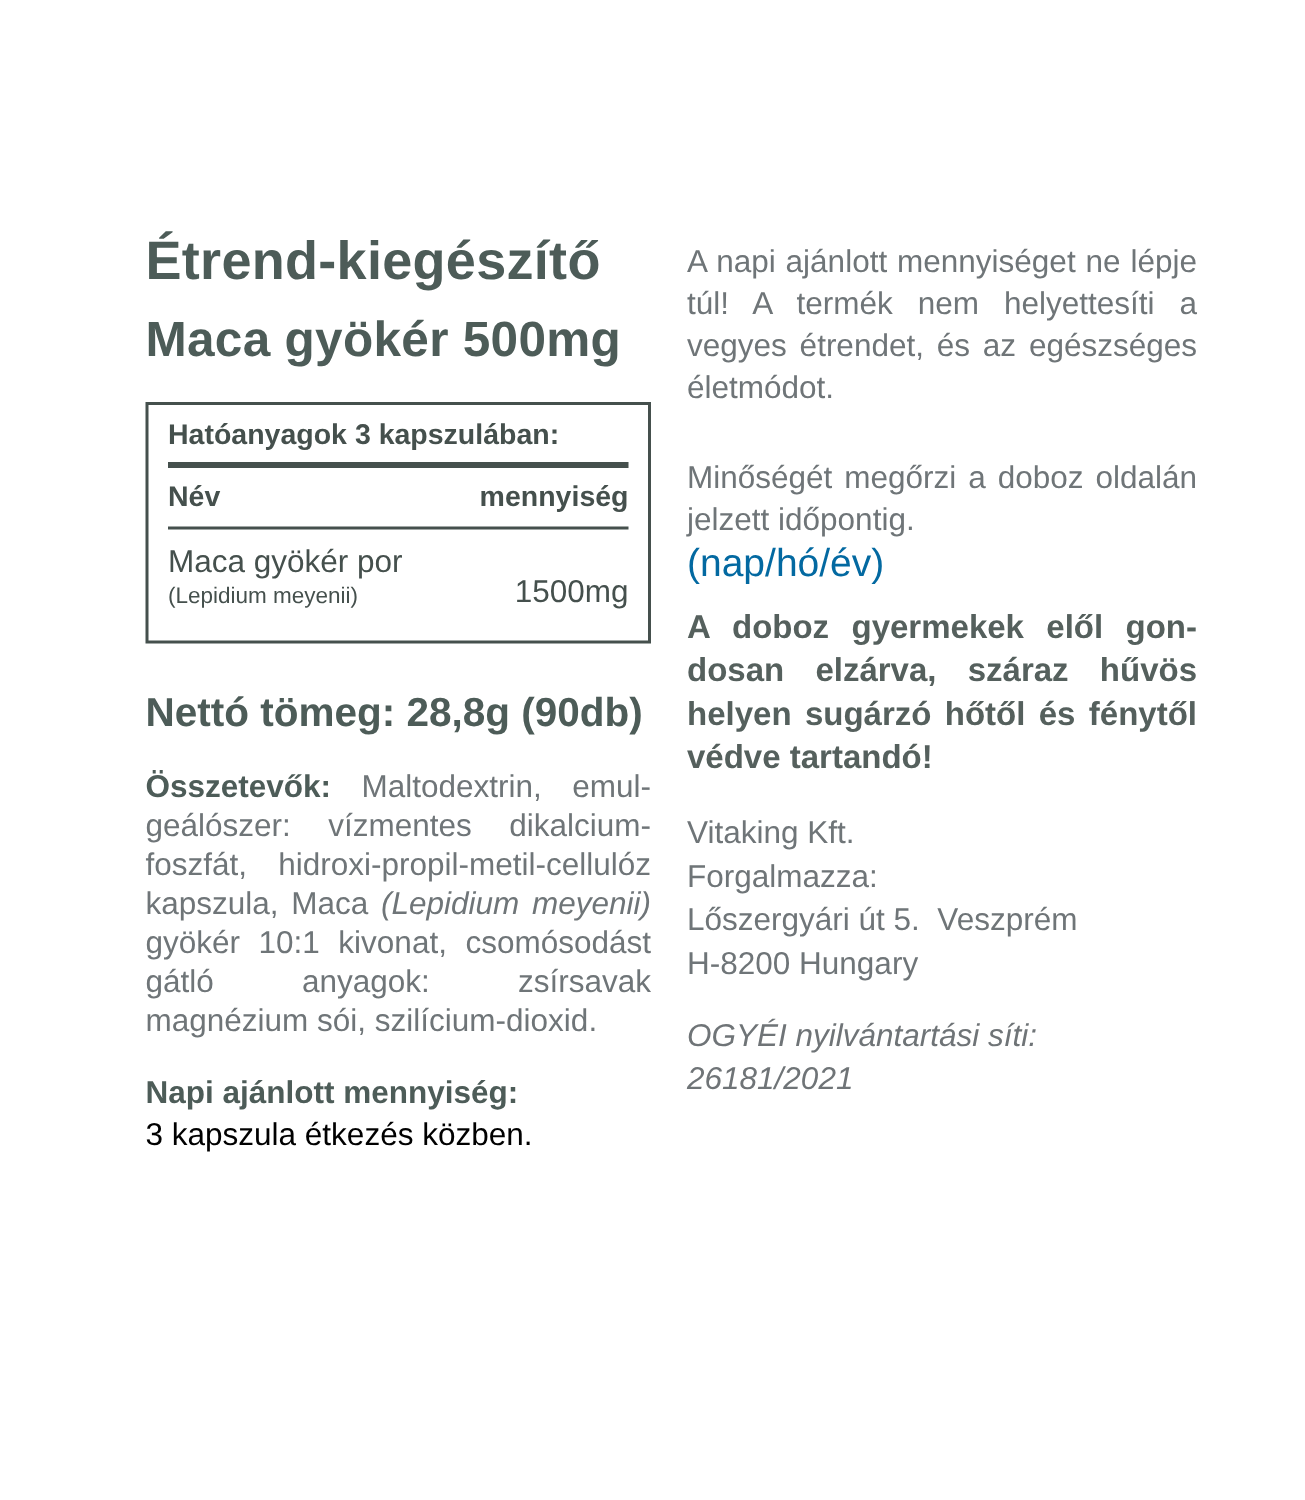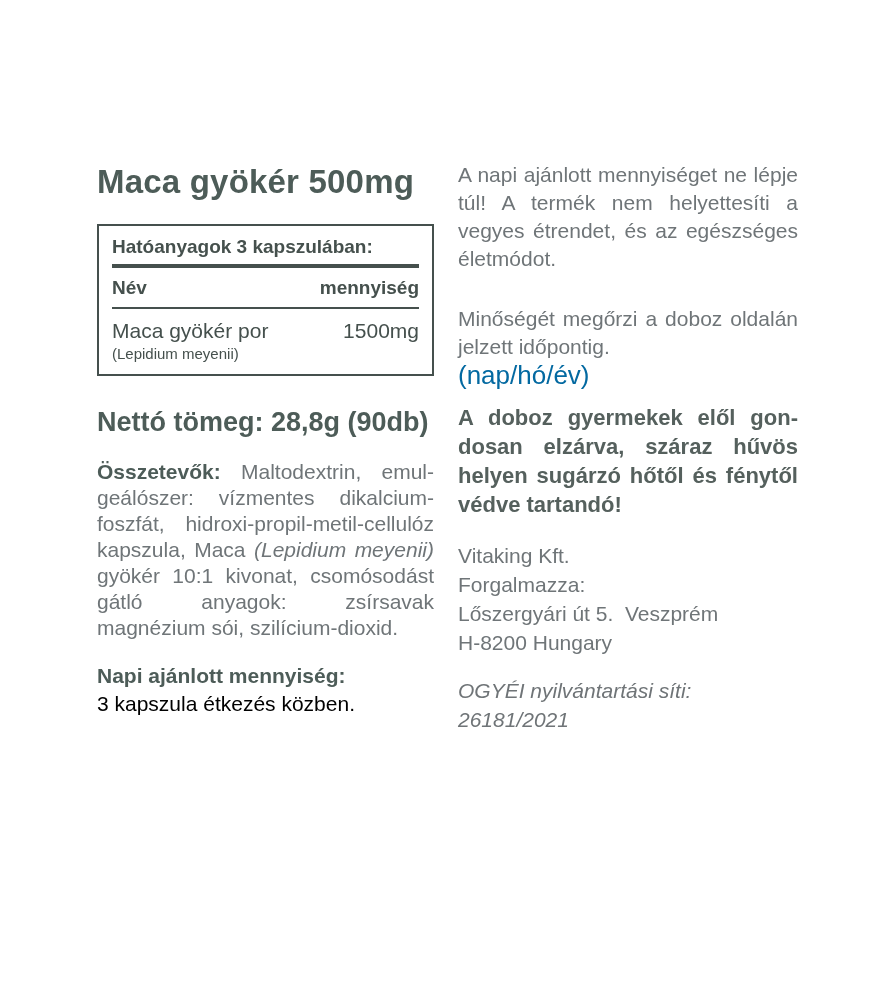--- a/index.html
+++ b/index.html
@@ -42,21 +42,21 @@
     font-size: 33px;
     line-height: 40px;
     font-weight: 700;
     color: #4d5c58;
     letter-spacing: 0.2px;
     white-space: nowrap;
   }
   .supp-table {
     margin-top: 22px;
     border: 2px solid #45504d;
-    padding: 9px 13px 11px 13px;
+    padding: 9px 13px 20px 13px;
     color: #45504d;
   }
   .t-title {
     font-size: 19px;
     line-height: 23px;
     font-weight: 700;
   }
   .rule-thick {
     height: 4px;
     background: #45504d;
@@ -70,21 +70,21 @@
   .t-cols {
     display: flex;
     justify-content: space-between;
     font-size: 19px;
     line-height: 23px;
     font-weight: 700;
   }
   .t-datarow {
     display: flex;
     justify-content: space-between;
-    align-items: flex-start;
+    align-items: flex-end;
     font-size: 21px;
     line-height: 25px;
   }
   .t-latin {
     font-size: 15px;
     line-height: 18px;
     margin-top: 2px;
   }
   .net-weight {
     margin-top: 30px;
@@ -144,20 +144,21 @@
     color: #6f7477;
   }
 </style>
 </head>
 <body>
 
 <div class="page">
 
   <div class="col-left">
 
+    <h1 class="title-1">Étrend-kiegészítő</h1>
     <h2 class="title-2">Maca gyökér 500mg</h2>
 
     <div class="supp-table">
       <div class="t-title">Hatóanyagok 3 kapszulában:</div>
       <div class="rule-thick"></div>
       <div class="t-cols">
         <span>Név</span>
         <span>mennyiség</span>
       </div>
       <div class="rule-thin"></div>

